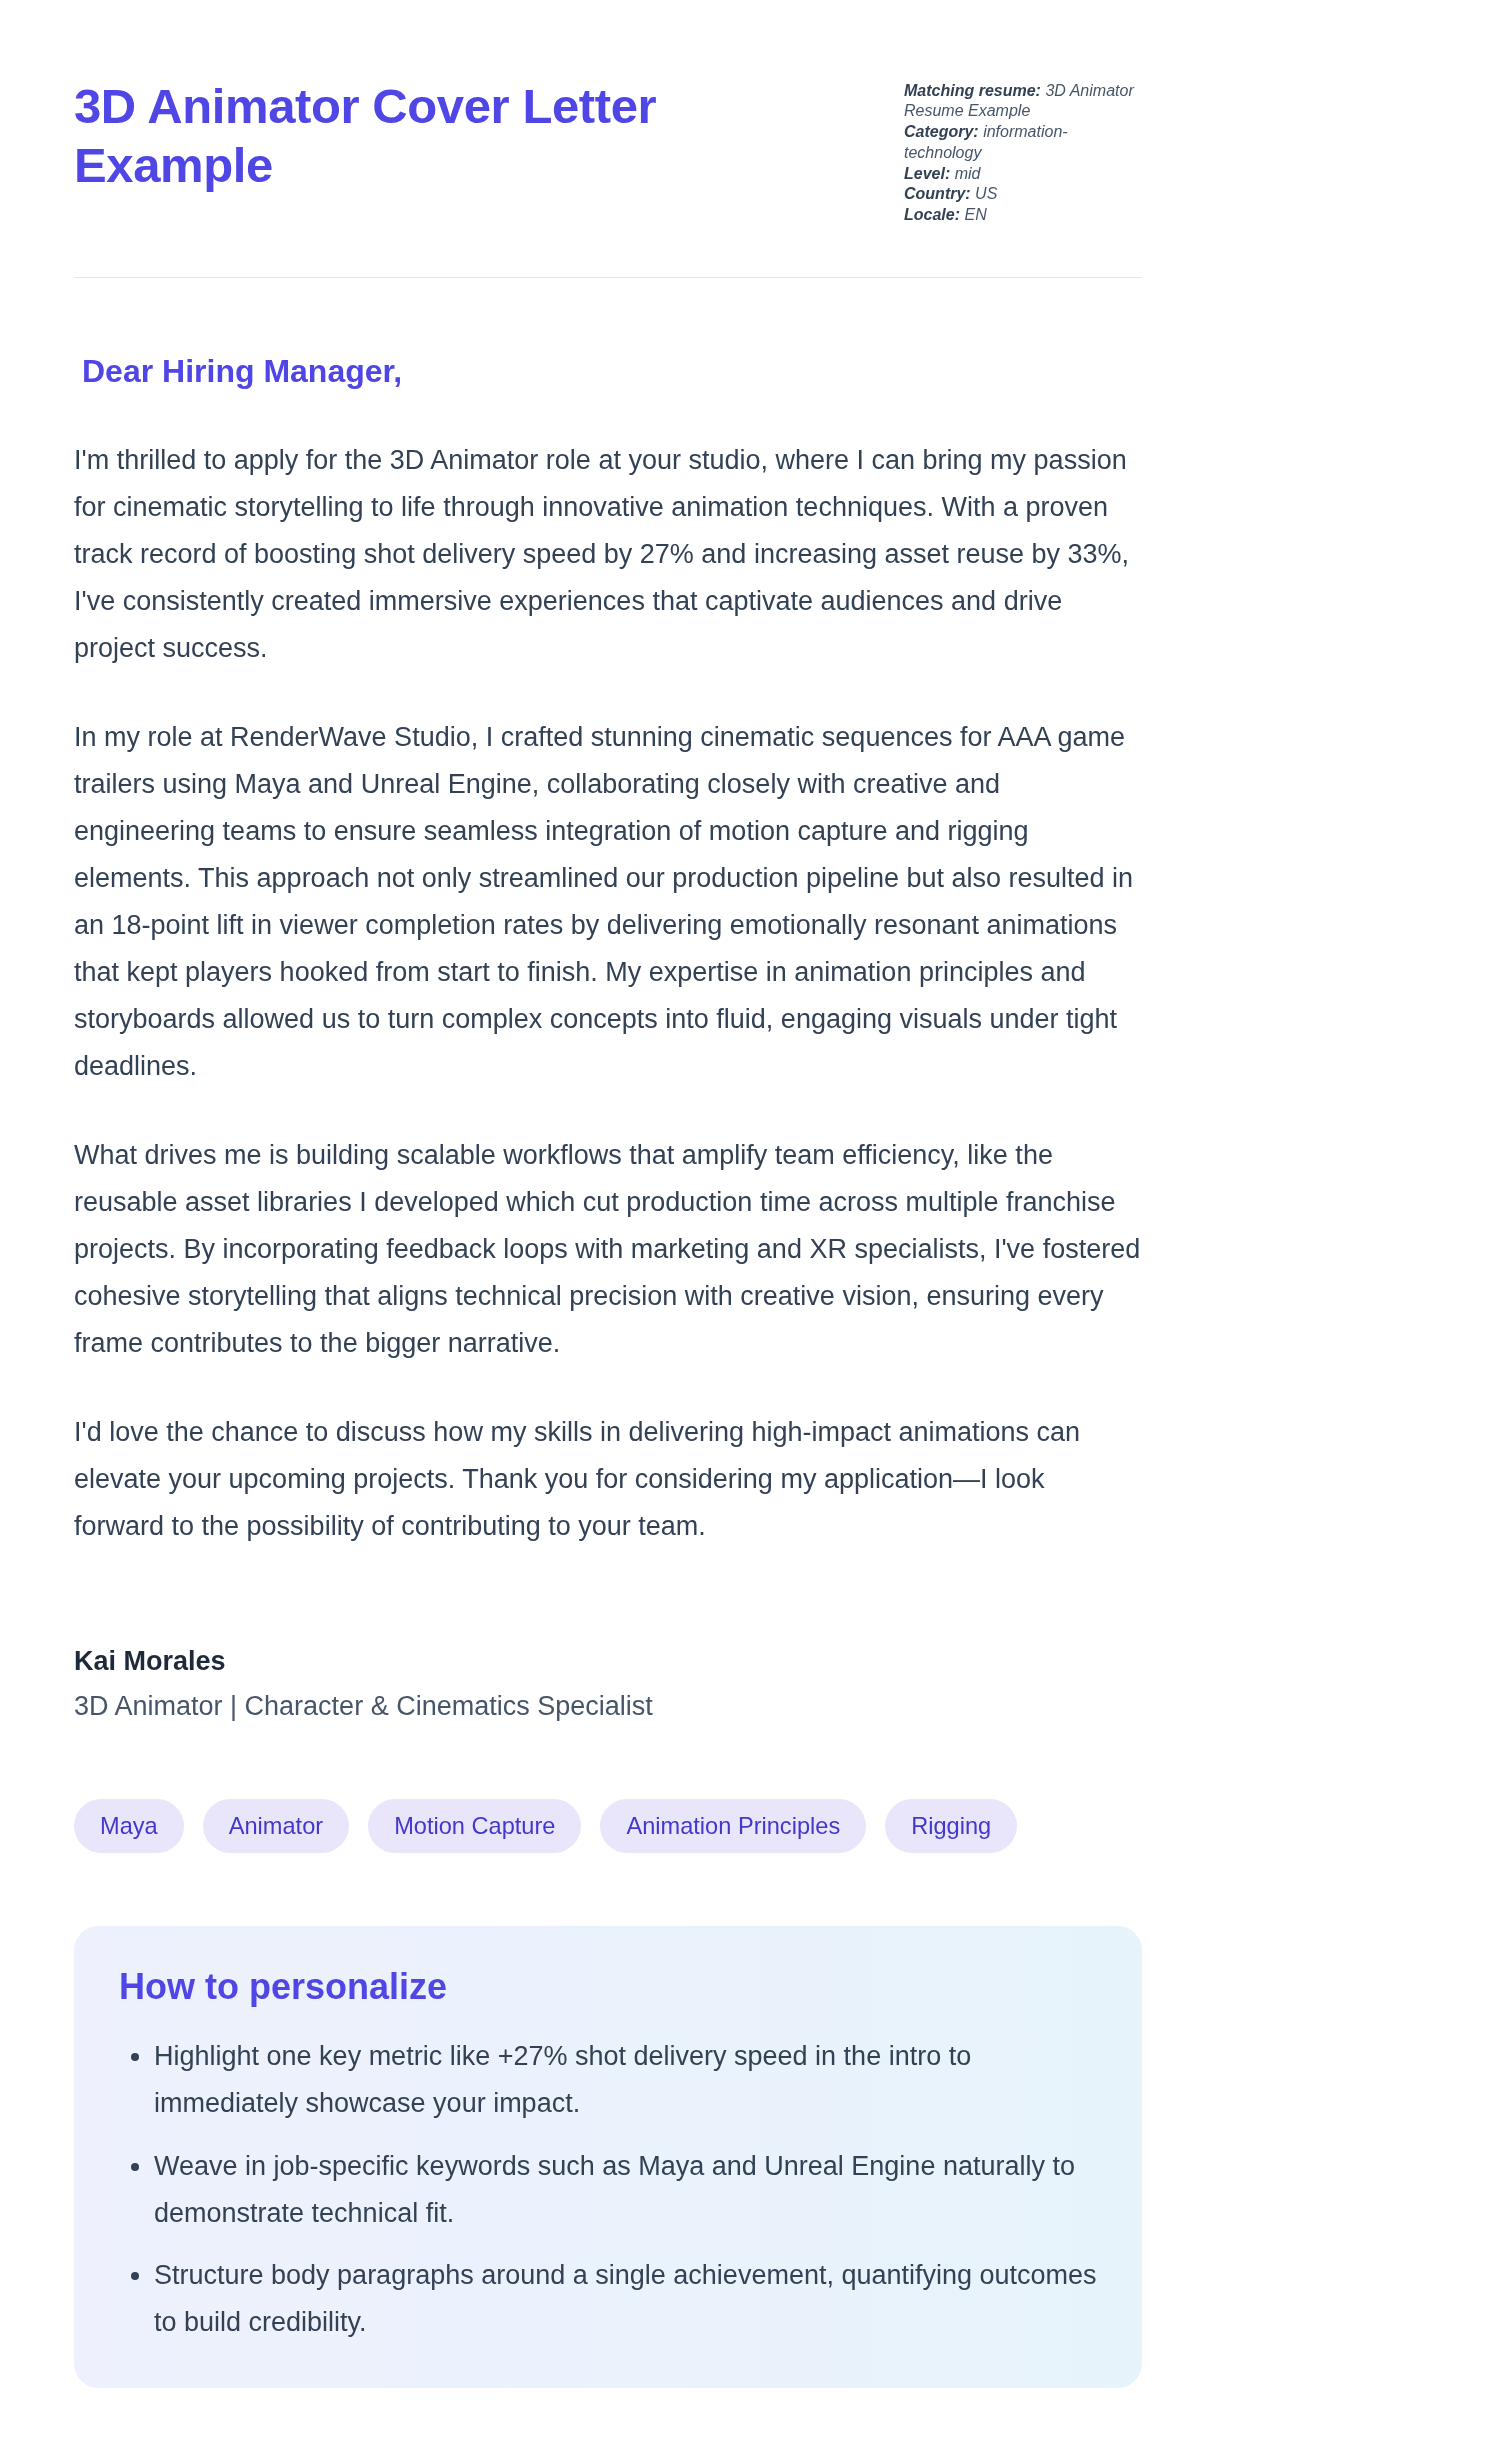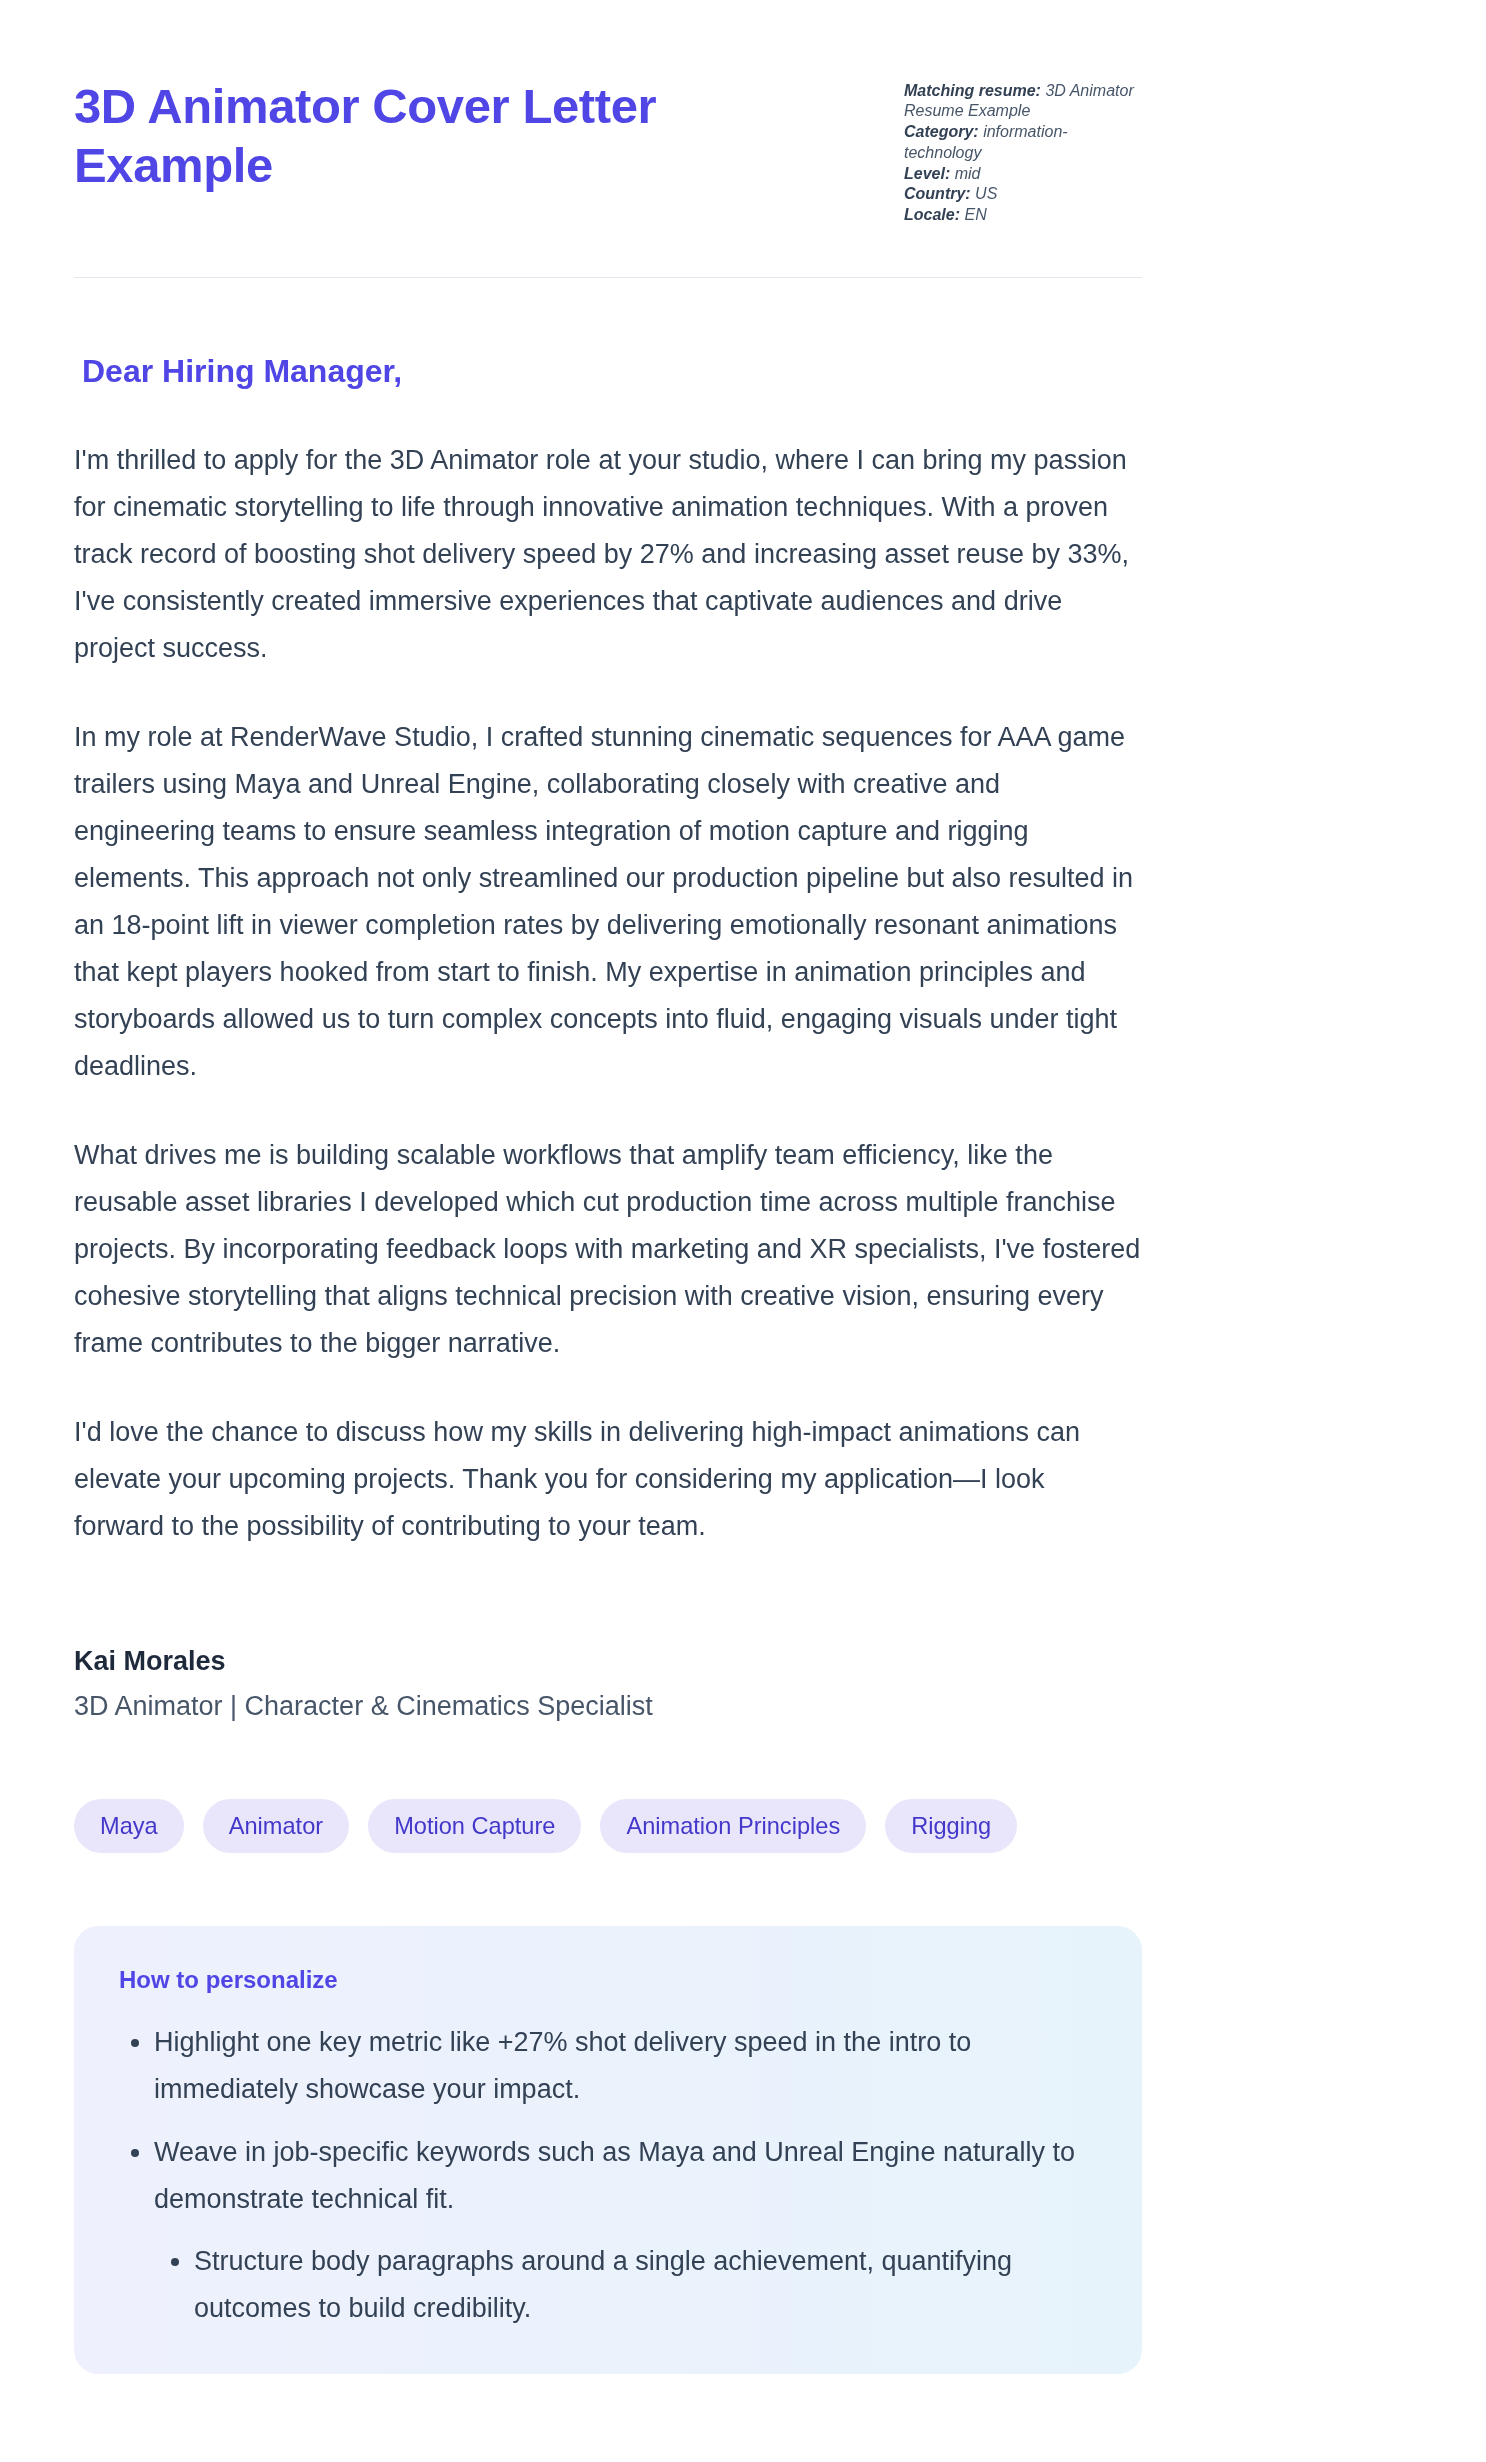--- a/index.html
+++ b/index.html
@@ -110,37 +110,37 @@
   }
   
   .card{
     margin-top:73px;
     border-radius:24.5px;
     background:linear-gradient(90deg,var(--card-grad-start) 0%,var(--card-grad-end) 100%);
     padding:40px 45px 42px 45px;
   }
   .card-title{
     margin:0;
-    font-size:24px;
+    font-size:36px;
     font-weight:700;
     color:var(--accent);
   }
   .card-bullets{
     margin:24.5px 0 0 0;
     padding:0 0 0 35px;
     list-style:disc;
   }
   .card-bullets li{
     margin:0 0 15.7px 0;
     max-width:1154px;
     font-size:27px;
     line-height:47px;
     color:var(--body-text);
   }
-  .card-bullets li:last-child{margin-bottom:0;margin-left:40px;}
+  .card-bullets li:last-child{margin-bottom:0;}
 </style>
 </head>
 <body>
 
 <div class="page">
 
   <header class="header">
     <div class="header-left">
       <h1 class="title">3D Animator Cover Letter Example</h1>
     </div>

